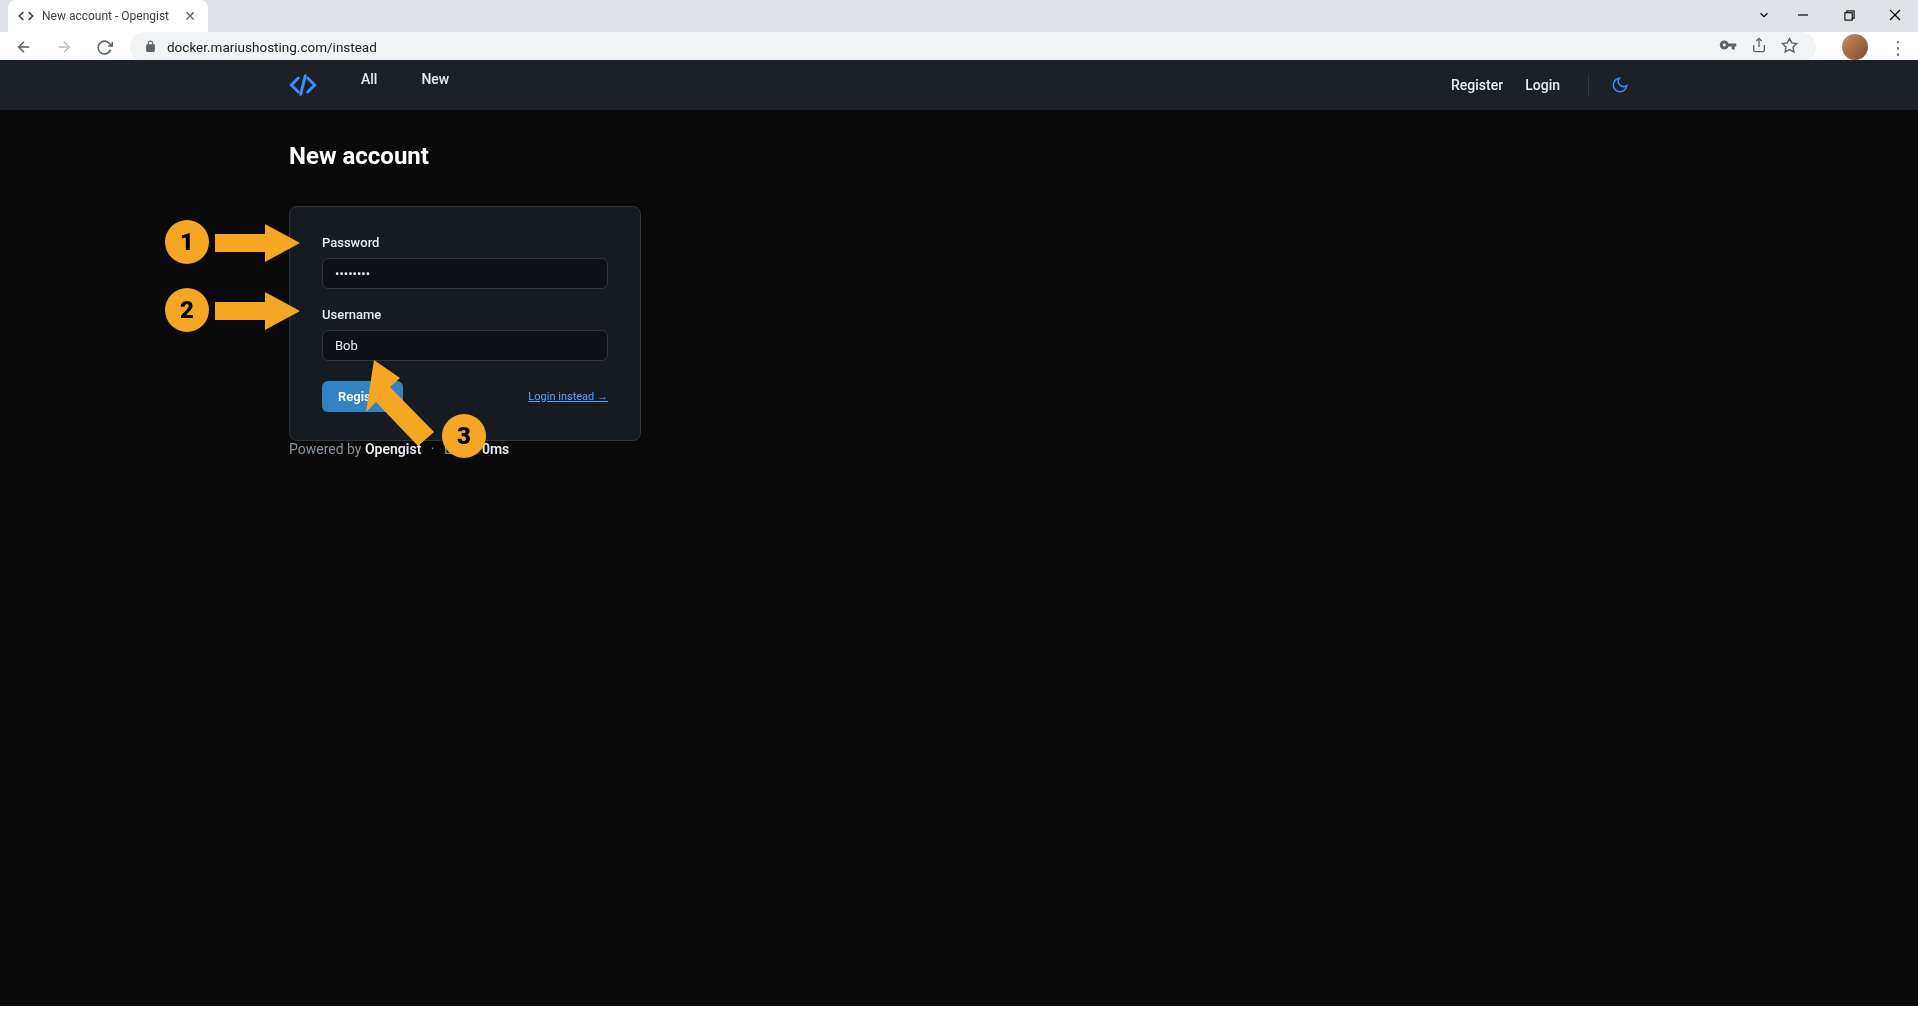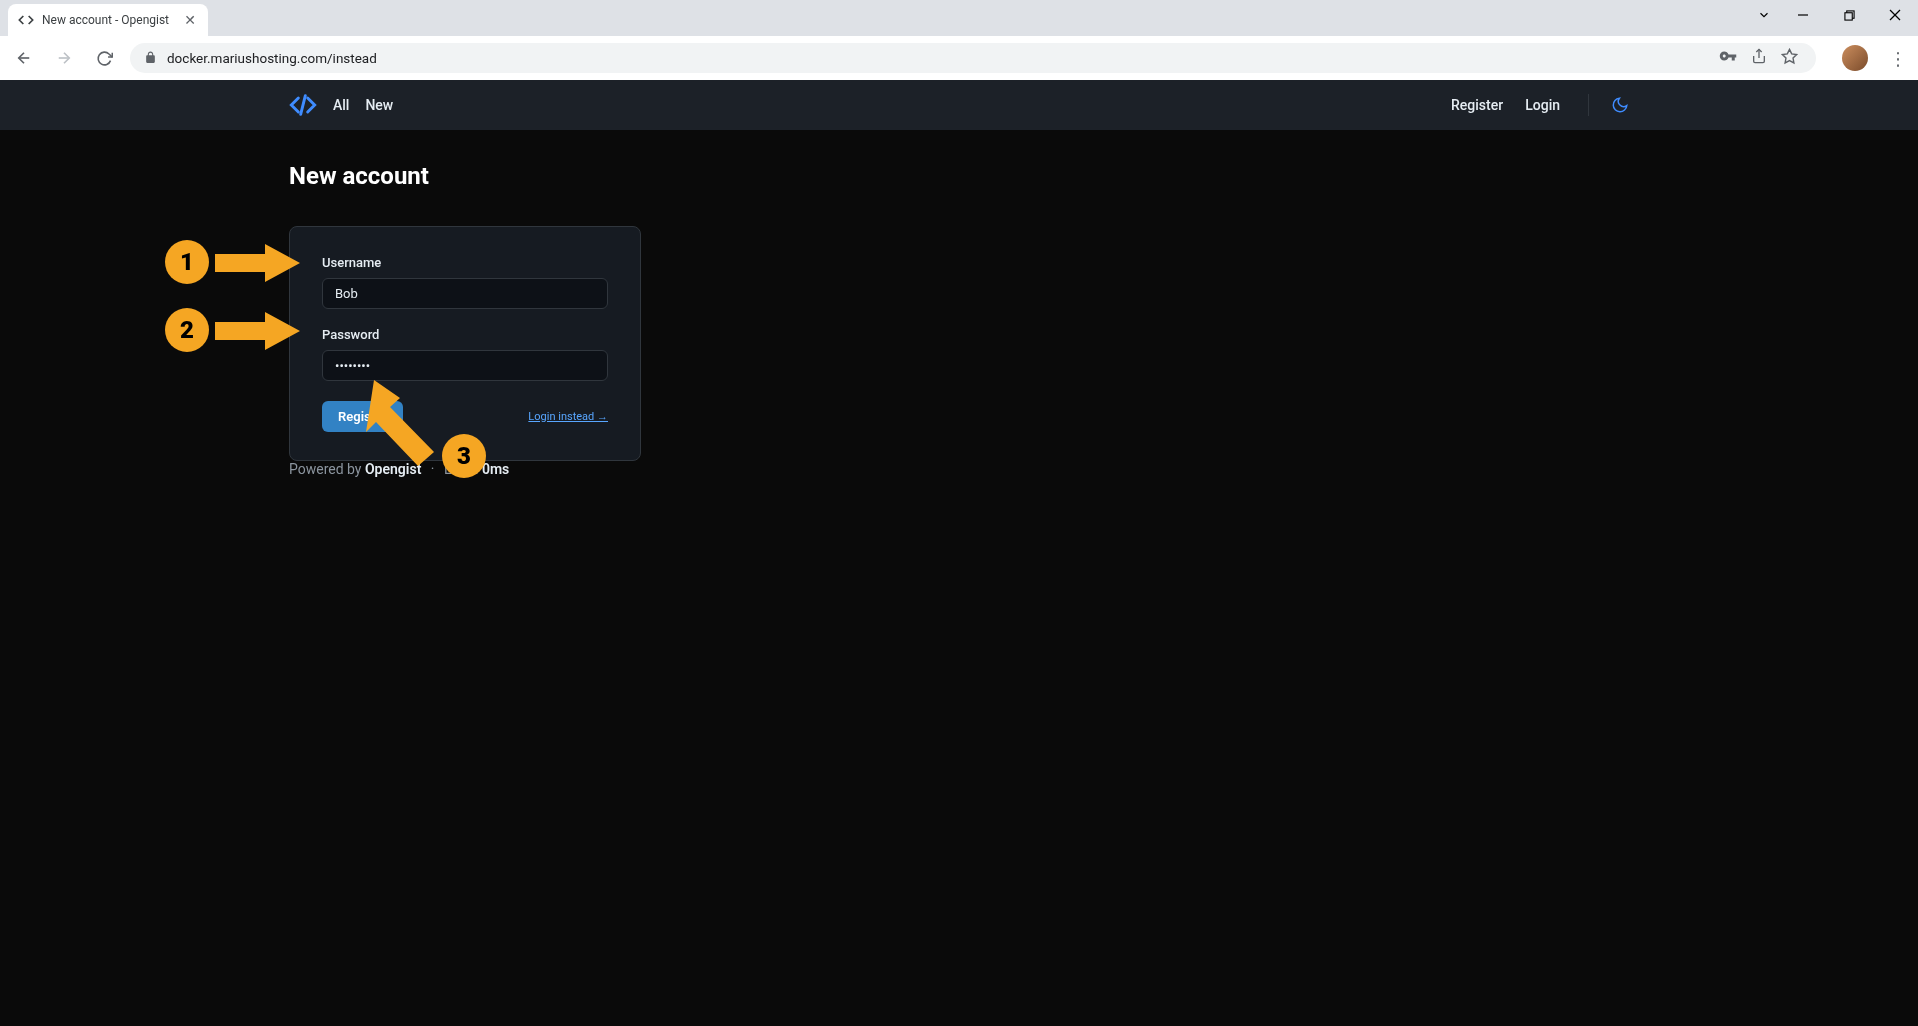--- a/index.html
+++ b/index.html
@@ -1,19 +1,19 @@
 <!DOCTYPE html>
 <html><head>
   <meta charset="utf-8">
   <style>
     * { margin: 0; padding: 0; box-sizing: border-box; font-family: -apple-system, BlinkMacSystemFont, "Segoe UI", Roboto, sans-serif; }
     body { width: 1918px; height: 1026px; overflow: hidden; background: #fff; }
 
     
-    .browser-chrome { background: #dee1e6; height: 80px; display: flex; flex-direction: column; }
+    .browser-chrome { background: #dee1e6; height: 60px; display: flex; flex-direction: column; }
     .tab-bar { height: 36px; display: flex; align-items: flex-end; padding-left: 8px; gap: 0; position: relative; }
     .tab { background: #fff; height: 32px; min-width: 200px; border-radius: 8px 8px 0 0; display: flex; align-items: center; padding: 0 10px; gap: 8px; position: relative; }
     .tab-favicon { width: 16px; height: 16px; display: flex; align-items: center; justify-content: center; }
     .tab-title { font-size: 12px; color: #3c4043; flex: 1; white-space: nowrap; overflow: hidden; }
     .tab-close { width: 16px; height: 16px; display: flex; align-items: center; justify-content: center; color: #5f6368; font-size: 14px; }
     .window-controls { position: absolute; right: 0; top: 0; display: flex; height: 30px; }
     .window-btn { width: 46px; height: 30px; display: flex; align-items: center; justify-content: center; color: #000; }
     .chevron-btn { width: 32px; display:flex; align-items:center; justify-content:center; }
 
     .address-row { background: #fff; height: 44px; display: flex; align-items: center; padding: 0 10px; gap: 12px; }
@@ -23,21 +23,21 @@
     .lock-icon { color: #5f6368; }
     .url-text { font-size: 13.5px; color: #202124; flex: 1; }
     .addr-right { display: flex; gap: 14px; align-items: center; color: #5f6368; margin-right: 4px; }
     .avatar { width: 26px; height: 26px; border-radius: 50%; background: linear-gradient(135deg,#cc8e5e,#7a4b2b); margin-left: 14px; }
     .kebab { width: 20px; display:flex; align-items:center; justify-content:center; color:#5f6368; font-size:18px; margin-left: 8px; }
 
     
     .app { background: #0a0a0a; height: 946px; color: #e6edf3; position: relative; }
     .app-nav { background: #1c2128; height: 50px; display: flex; align-items: center; justify-content: center; }
     .app-nav-inner { width: 1360px; display: flex; align-items: center; justify-content: space-between; padding: 0 10px; }
-    .nav-left { display: flex; align-items: center; gap: 16px; }
+    .nav-left { display: flex; gap: 44px; }
     .nav-right { display: flex; align-items: center; gap: 22px; }
     .logo { display: flex; align-items: center; }
     .nav-link { font-size: 14px; color: #e6edf3; font-weight: 500; cursor: pointer; }
     .nav-divider { width: 1px; height: 22px; background: #30363d; margin-left: 6px; }
     .theme-toggle { display: flex; align-items: center; justify-content: center; cursor: pointer; color: #3f8cff; }
 
     .container { width: 1360px; margin: 0 auto; padding: 0 10px; }
     .page-title { font-size: 24px; font-weight: 700; color: #fff; margin-top: 32px; margin-bottom: 36px; }
 
     .form-card { background: #161b22; border: 1px solid #30363d; border-radius: 8px; width: 352px; padding: 28px 32px; }
@@ -166,26 +166,26 @@
         </span>
       </div>
     </div>
   </div>
 
   <div class="container">
     <h1 class="page-title">New account</h1>
 
     <div class="form-card">
       <div class="field-group">
+        <label class="field-label">Password</label>
+        <input class="text-input" type="text" value="••••••••" style="">
+      </div>
+      <div class="field-group">
         <label class="field-label">Username</label>
         <input class="text-input" type="text" value="Bob" style="">
-      </div>
-      <div class="field-group">
-        <label class="field-label">Password</label>
-        <input class="text-input" type="text" value="••••••••" style="">
       </div>
       <div class="form-actions">
         <button class="btn-primary">Register</button>
         <a class="link-login">Login instead →</a>
       </div>
     </div>
 
     <div class="footer">
       <span>Powered by </span><strong>Opengist</strong>
       <span class="sep">·</span>

